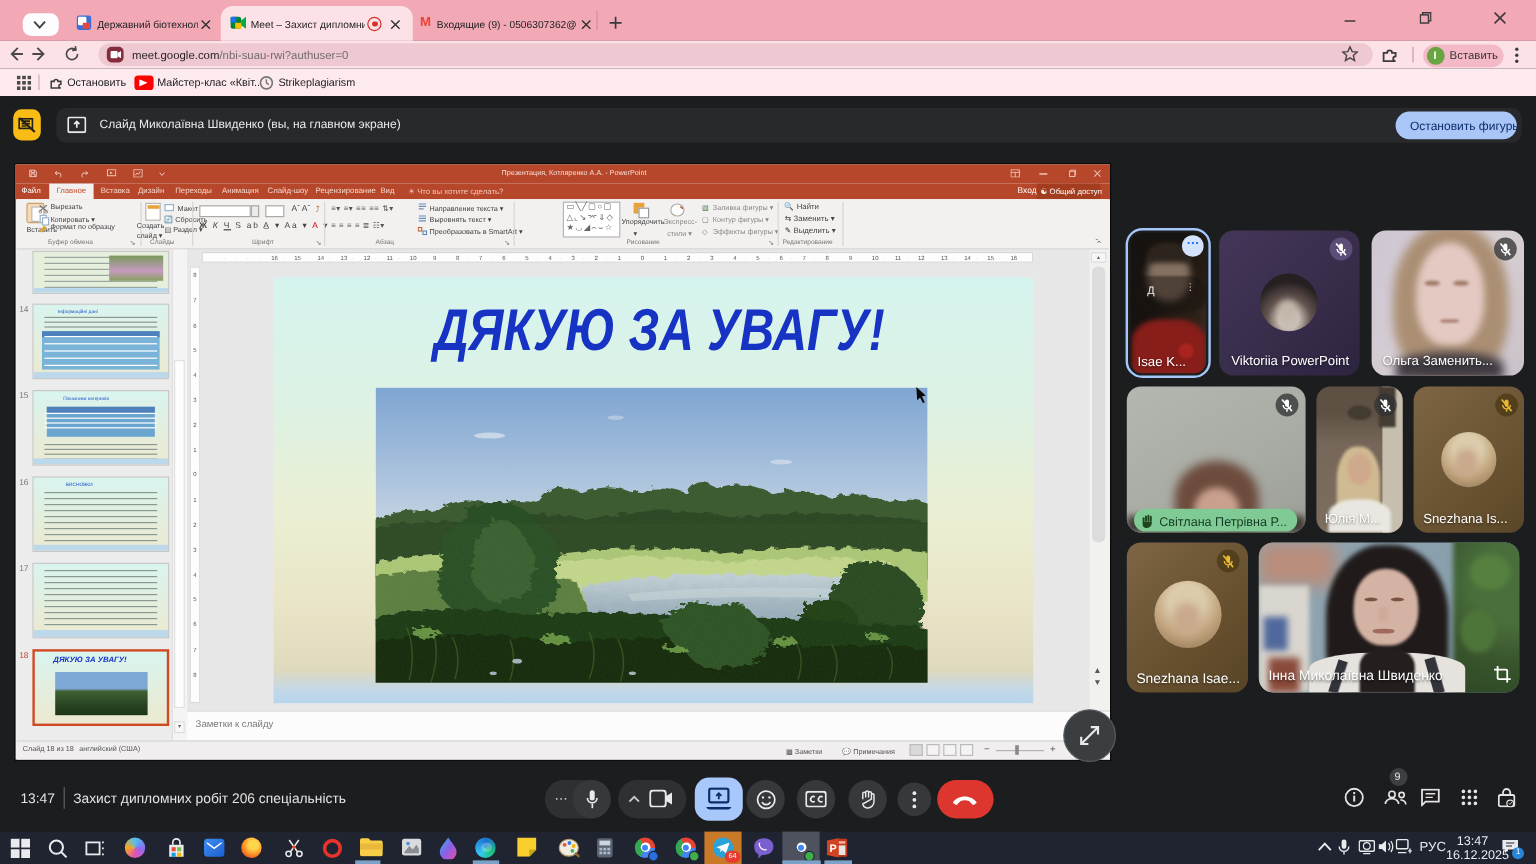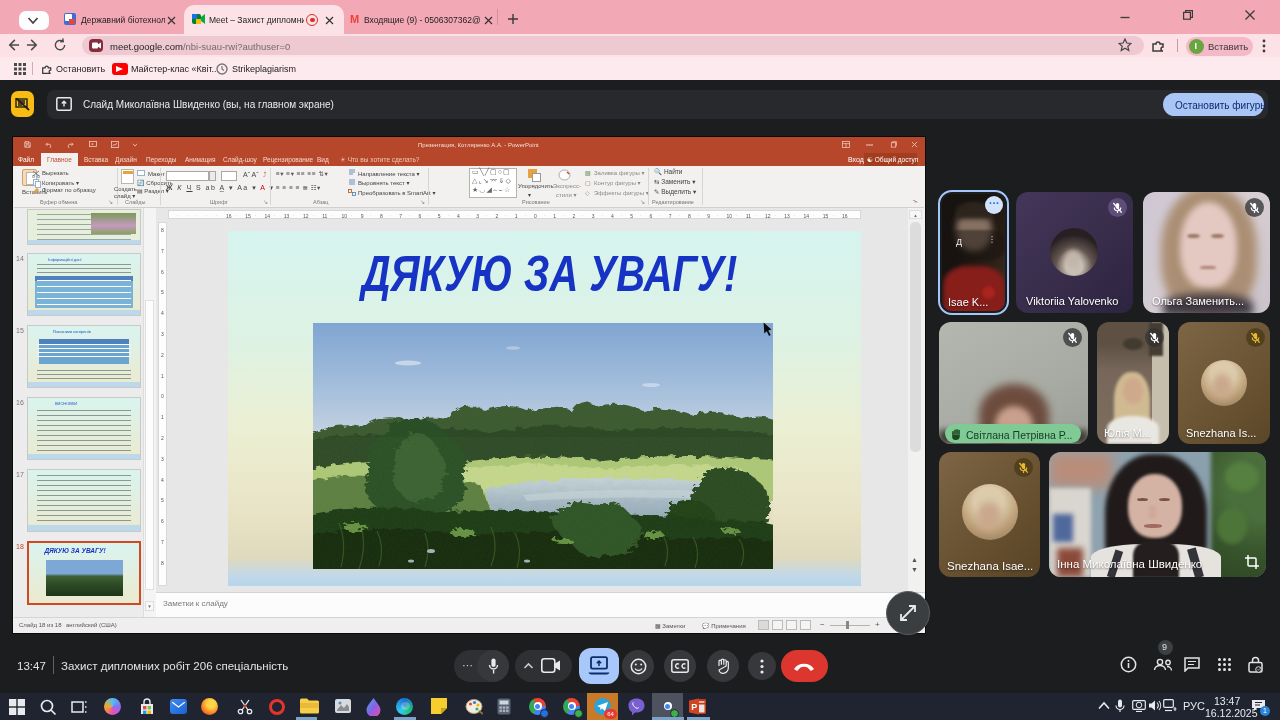--- a/index.html
+++ b/index.html
@@ -596,21 +596,21 @@
 </div>
 
 <div class="ab" style="left:1108px;top:198px;width:19px;height:19px;border-radius:50%;background:#5d4e79;"></div>
 <svg class="ab" style="left:1112px;top:201.5px" width="11" height="12" viewBox="0 0 12 13">
     <g stroke="#fff" stroke-width="1.3" fill="none">
       <rect x="4.2" y="1" width="3.6" height="6.5" rx="1.8" fill="#fff" stroke="none"></rect>
       <path d="M2.5 6 a3.5 3.5 0 0 0 7 0 M6 9.5 V12"></path>
       <path d="M1.5 1 L10.5 11.5" stroke-width="1.5"></path>
     </g>
   </svg>
-<div class="ab txt" style="left:1026px;top:295px;font-size:11px;font-weight:500;color:#fff;text-shadow:0 1px 2px rgba(0,0,0,.5);">Viktoriia Yalovenko</div>
+<div class="ab txt" style="left:1026px;top:295px;font-size:11px;font-weight:500;color:#fff;text-shadow:0 1px 2px rgba(0,0,0,.5);">Viktoriia PowerPoint</div>
 
 <div class="ab" style="left:1143px;top:192px;width:127px;height:121px;border-radius:12px;overflow:hidden;background:linear-gradient(120deg,#cec7d4,#d8cfd2 60%,#c9c2ca);">
   <div class="ab" style="left:18px;top:-6px;width:96px;height:130px;border-radius:48% 48% 40% 40%;background:#ab8f74;filter:blur(4px);"></div>
   <div class="ab" style="left:37px;top:10px;width:57px;height:86px;border-radius:50% 50% 42% 42%;background:#e3c9c2;filter:blur(3px);"></div>
   <div class="ab" style="left:44px;top:42px;width:13px;height:4px;border-radius:50%;background:#9a7561;filter:blur(1.2px);"></div>
   <div class="ab" style="left:68px;top:42px;width:13px;height:4px;border-radius:50%;background:#9a7561;filter:blur(1.2px);"></div>
   <div class="ab" style="left:57px;top:74px;width:16px;height:3px;border-radius:40%;background:#ae8272;filter:blur(1px);"></div>
   <div class="ab" style="left:20px;top:102px;width:90px;height:22px;border-radius:45% 45% 0 0;background:#403a42;filter:blur(4px);"></div>
 </div>
 

